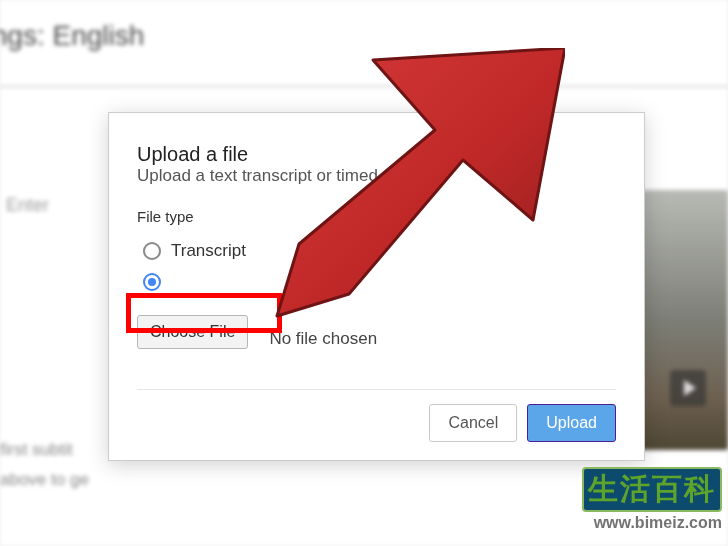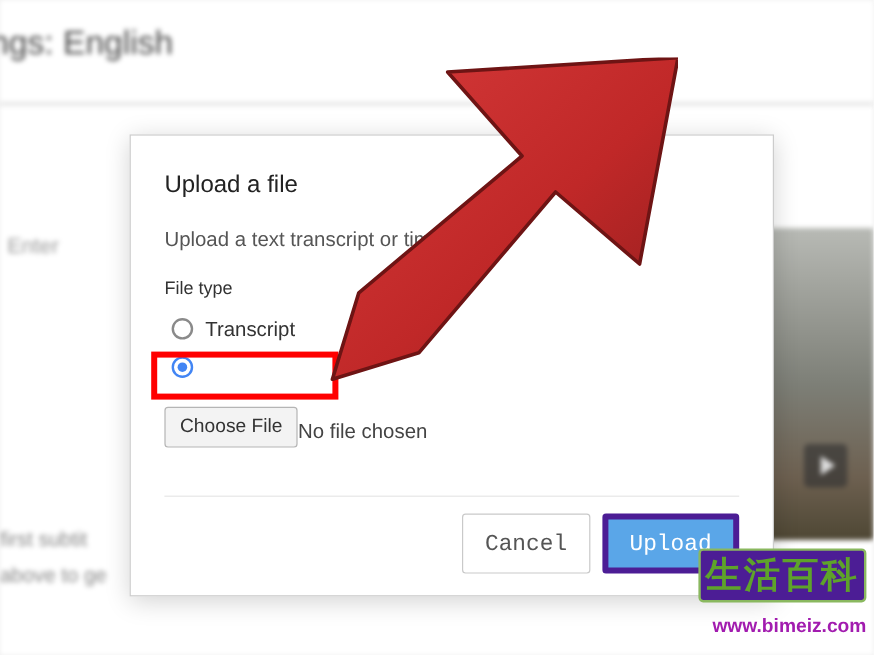--- a/index.html
+++ b/index.html
@@ -73,36 +73,36 @@
       background: #fff;
       border: 1px solid #ccc;
       box-shadow: 0 4px 20px rgba(0,0,0,0.18);
       padding: 30px 28px 18px 28px;
       color: #333;
     }
     .modal h2 {
       font-size: 20px;
       font-weight: normal;
       color: #222;
-      margin-bottom: 24px;
     }
     .modal .instr {
       font-size: 17px;
       color: #555;
       margin-bottom: 22px;
     }
     .modal .filetype-label {
       font-size: 15px;
       font-weight: normal;
       color: #333;
       margin-bottom: 14px;
     }
     .radio-group { margin-left: 4px; }
     .radio-row {
       display: flex;
+      align-items: center;
       gap: 10px;
       margin-bottom: 8px;
       font-size: 17px;
       color: #333;
       padding: 2px;
       cursor: pointer;
     }
     .radio-outer {
       width: 18px; height: 18px;
       border: 2px solid #8a8a8a;
@@ -123,22 +123,22 @@
       border: 5px solid #ff0000;
       left: 126px;
       top: 293px;
       width: 156px;
       height: 40px;
       pointer-events: none;
     }
     .file-row {
       margin-top: 22px;
       display: flex;
-      align-items: flex-start;
-      gap: 0;
+      align-items: flex-end;
+      gap: 21px;
     }
     .choose-btn {
       border: 1px solid #b5b5b5;
       background: #f3f3f3;
       padding: 7px 12px;
       font-size: 16px;
       color: #333;
       border-radius: 3px;
       cursor: pointer;
     }
@@ -150,62 +150,61 @@
     .modal-footer {
       margin-top: 40px;
       padding-top: 14px;
       border-top: 1px solid #e6e6e6;
       display: flex;
       justify-content: flex-end;
       gap: 10px;
     }
     .btn {
       padding: 9px 18px;
-      font-size: 19px;
+      font-size: 16px;
       border-radius: 3px;
       cursor: pointer;
       border: 1px solid #c9c9c9;
       background: #fff;
       color: #555;
-      font-family: Liberation Mono, monospace;
     }
     .btn-primary {
       background: #5aa6e8;
-      border: 5px solid #4c1d95;
+      border: 1px solid #4c1d95;
       color: #fff;
     }
     .arrow {
       position: absolute;
       left: 265px;
       top: 48px;
       pointer-events: none;
     }
     .watermark {
       position: absolute;
       right: 6px;
       bottom: 14px;
       text-align: right;
     }
     .wm-text1 {
       display:inline-block;
       font-size: 30px;
       font-weight: bold;
       color: #5ea32a;
-      background: #4c1d95;
+      background: #0c4a6e;
       border: 2px solid #8ab85f;
       border-radius: 4px;
       padding: 0 4px;
       letter-spacing: 2px;
       margin-top: 48px;
     }
     .wm-text2 {
       font-size: 16px;
-      color: #a21caf;
+      color: #737373;
       font-weight: bold;
-      margin-top: 12px;
+      margin-top: 2px;
     }
   </style>
 </head>
 <body>
 
 <div class="bg">
   <div class="bg-header">nings: English</div>
   <div class="bg-enter">Enter</div>
   <div class="bg-video"></div>
   <div class="bg-play"></div>

